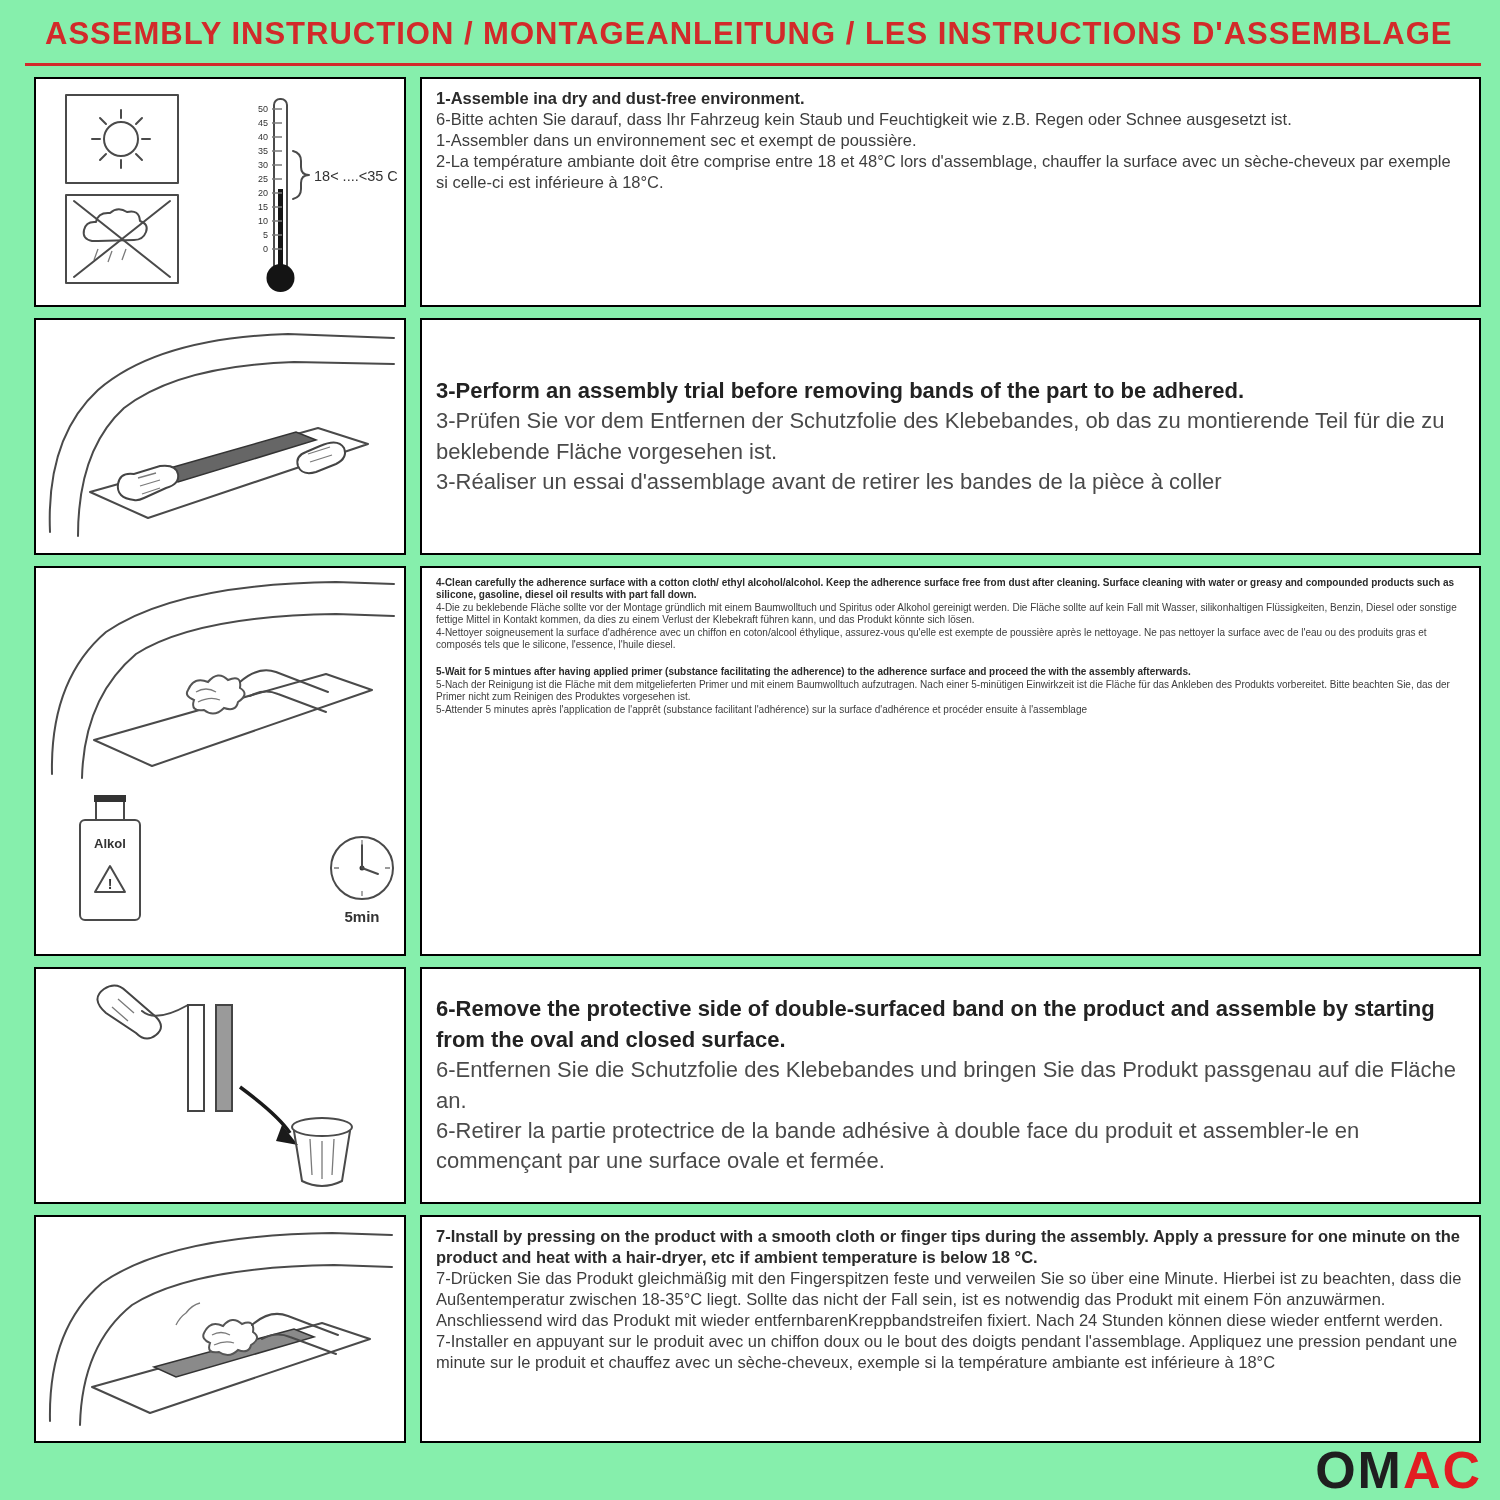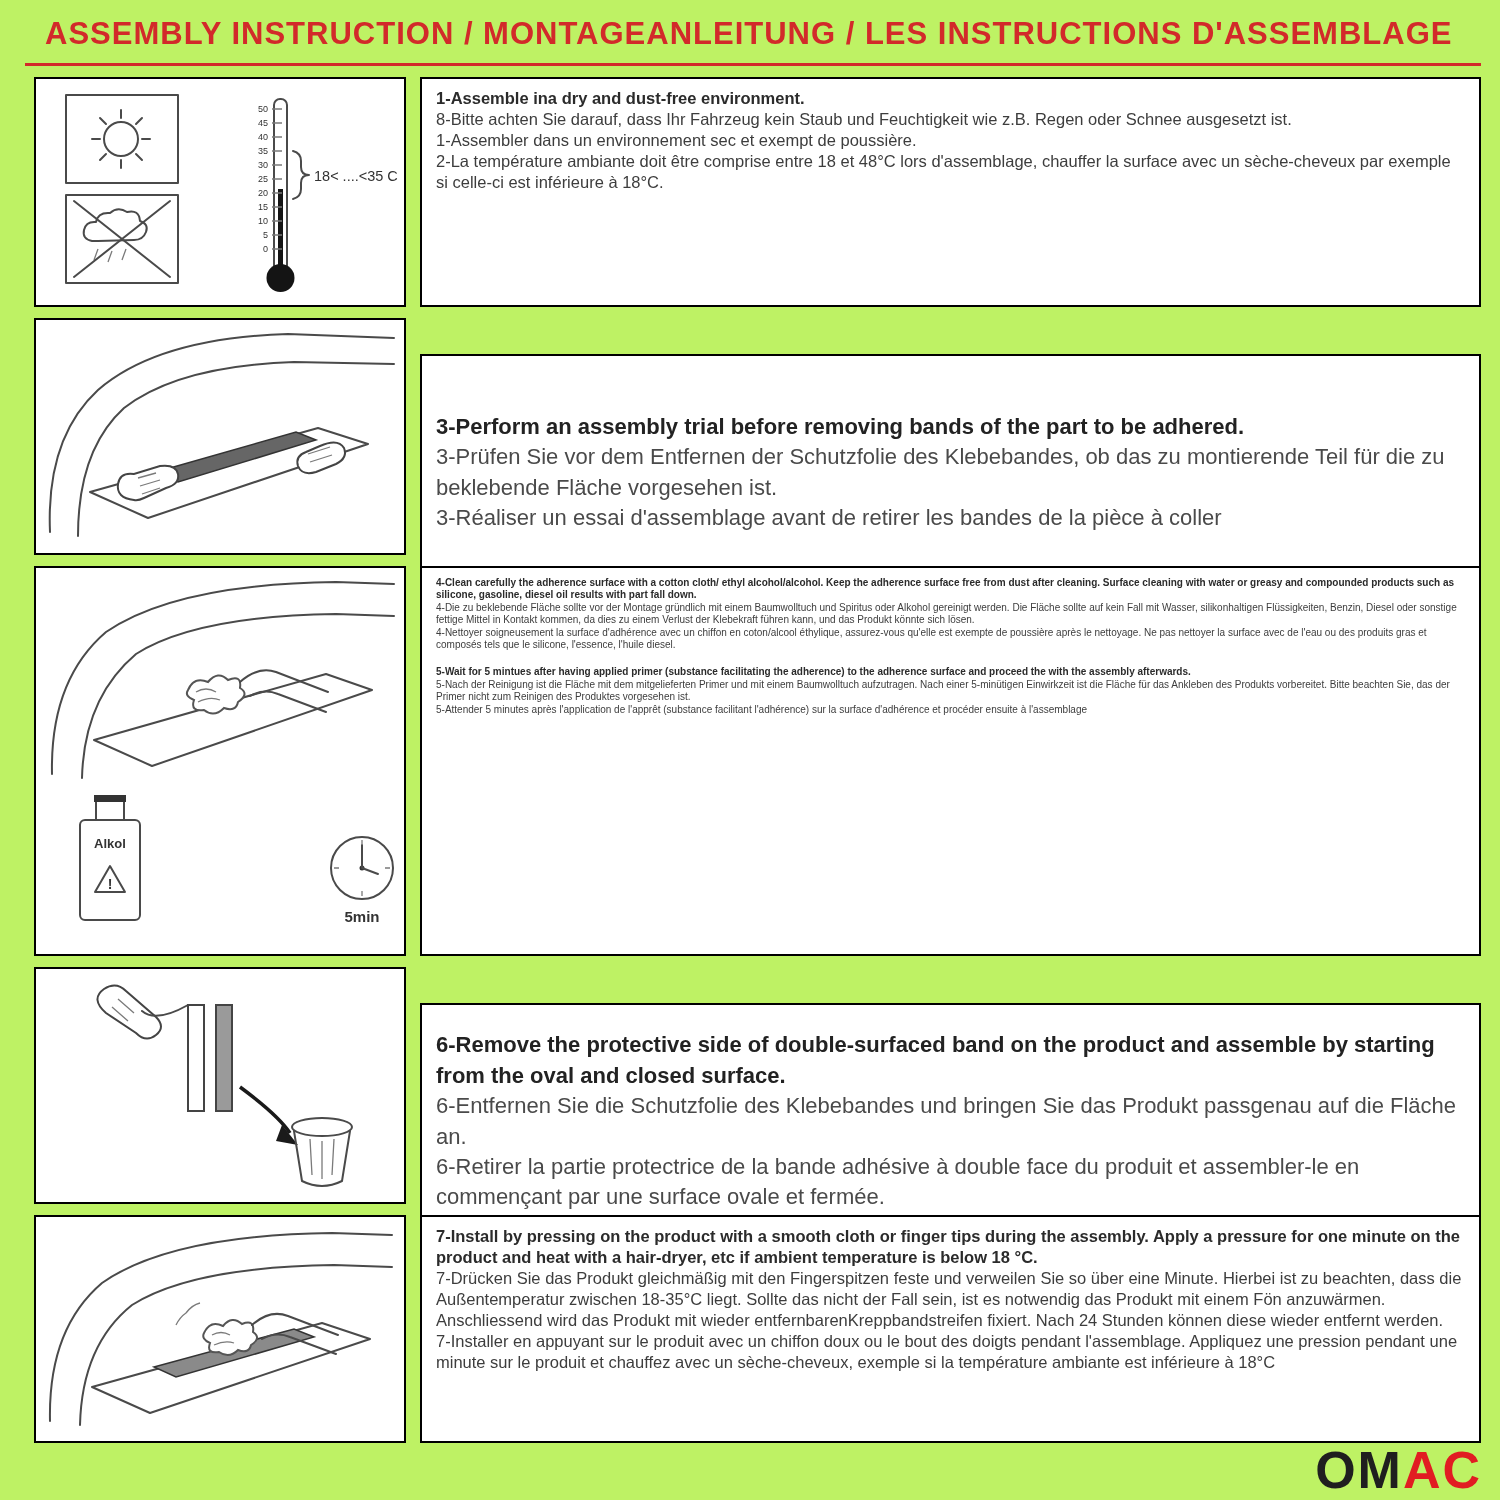--- a/index.html
+++ b/index.html
@@ -1,34 +1,34 @@
 <!DOCTYPE html>
 <html><head>
 <meta charset="utf-8">
 <style>
   * { margin:0; padding:0; box-sizing:border-box; }
   html,body { background:#ffffff; }
   body { width:1500px; height:1500px; font-family:"Liberation Sans", sans-serif; position:relative; }
-  .page { position:relative; width:1500px; height:1500px; background:#bef264; overflow:hidden;text-decoration:underline; }
+  .page { position:relative; width:1500px; height:1500px; background:#86efac; overflow:hidden;text-decoration:underline; }
 
   .title { position:absolute; top:16px; left:45px; width:1430px;
            font-size:31px; font-weight:bold; letter-spacing:1px; color:#d22a2a; white-space:nowrap; }
   .title-rule { position:absolute; top:63px; left:25px; width:1456px; height:3px; background:#d22a2a; }
 
   .box { position:absolute; border:2px solid #000; background:#fff; }
   .illus { left:34px; width:372px; overflow:hidden; }
   .illus svg { display:block; width:100%; height:100%; }
   .txt { left:420px; width:1061px; padding:9px 14px; color:#3d3d3d; overflow:hidden; }
 
   p.para { font-size:16.5px; line-height:1.27; }
   .small p.para { font-size:10px; line-height:1.24; }
   p.b { font-weight:bold; color:#2b2b2b; }
   p.gap { margin-top:15px; }
 
-  .center { display:flex; flex-direction:column; justify-content:center;margin-top:36px; }
+  .center { display:flex; flex-direction:column; justify-content:center; }
   .big p.para { font-size:22px; line-height:1.38; color:#4a4a4a; }
   .big p.b { color:#222; }
 
   .logo { position:absolute; top:1444px; right:18px; font-size:52px; font-weight:bold;
           letter-spacing:2px; line-height:1; }
   .logo .dark { color:#1f1f1f; }
   .logo .red  { color:#e11d22; }
 
   svg text { font-family:"Liberation Sans", sans-serif; fill:#333; }
   svg .ln { stroke:#4a4a4a; fill:none; stroke-width:2; stroke-linecap:round; stroke-linejoin:round; }
@@ -74,21 +74,21 @@
         <text x="232" y="145" font-size="9" text-anchor="end">10</text>
         <text x="232" y="159" font-size="9" text-anchor="end">5</text>
         <text x="232" y="173" font-size="9" text-anchor="end">0</text>
         <path class="ln" d="M257,72 q8,2 8,10 l0,6 q0,8 8,8 q-8,0 -8,8 l0,6 q0,8 -8,10" stroke-width="1.6"></path>
         <text x="278" y="102" font-size="14.5" fill="#222">18&lt; ....&lt;35 C</text>
       </g>
     </svg>
   </div>
   <div class="box txt" style="top:77px;height:230px">
     <p class="para b">1-Assemble ina dry and dust-free environment.</p>
-    <p class="para">8-Bitte achten Sie darauf, dass Ihr Fahrzeug kein Staub und Feuchtigkeit wie z.B. Regen oder Schnee ausgesetzt ist.</p>
+    <p class="para">6-Bitte achten Sie darauf, dass Ihr Fahrzeug kein Staub und Feuchtigkeit wie z.B. Regen oder Schnee ausgesetzt ist.</p>
     <p class="para">1-Assembler dans un environnement sec et exempt de poussière.</p>
     <p class="para">2-La température ambiante doit être comprise entre 18 et 48°C lors d'assemblage, chauffer la surface avec un sèche-cheveux par exemple si celle-ci est inférieure à 18°C.</p>
   </div>
 
   <div class="box illus" style="top:318px;height:237px">
     <svg viewBox="0 0 368 233">
       <g>
         <path class="ln" d="M14,212 Q10,118 62,70 Q122,18 252,14 L358,18"></path>
         <path class="ln" d="M42,216 Q42,130 88,88 Q142,46 258,42 L358,44"></path>
         <polygon class="ln" points="54,172 282,108 332,124 112,198"></polygon>

